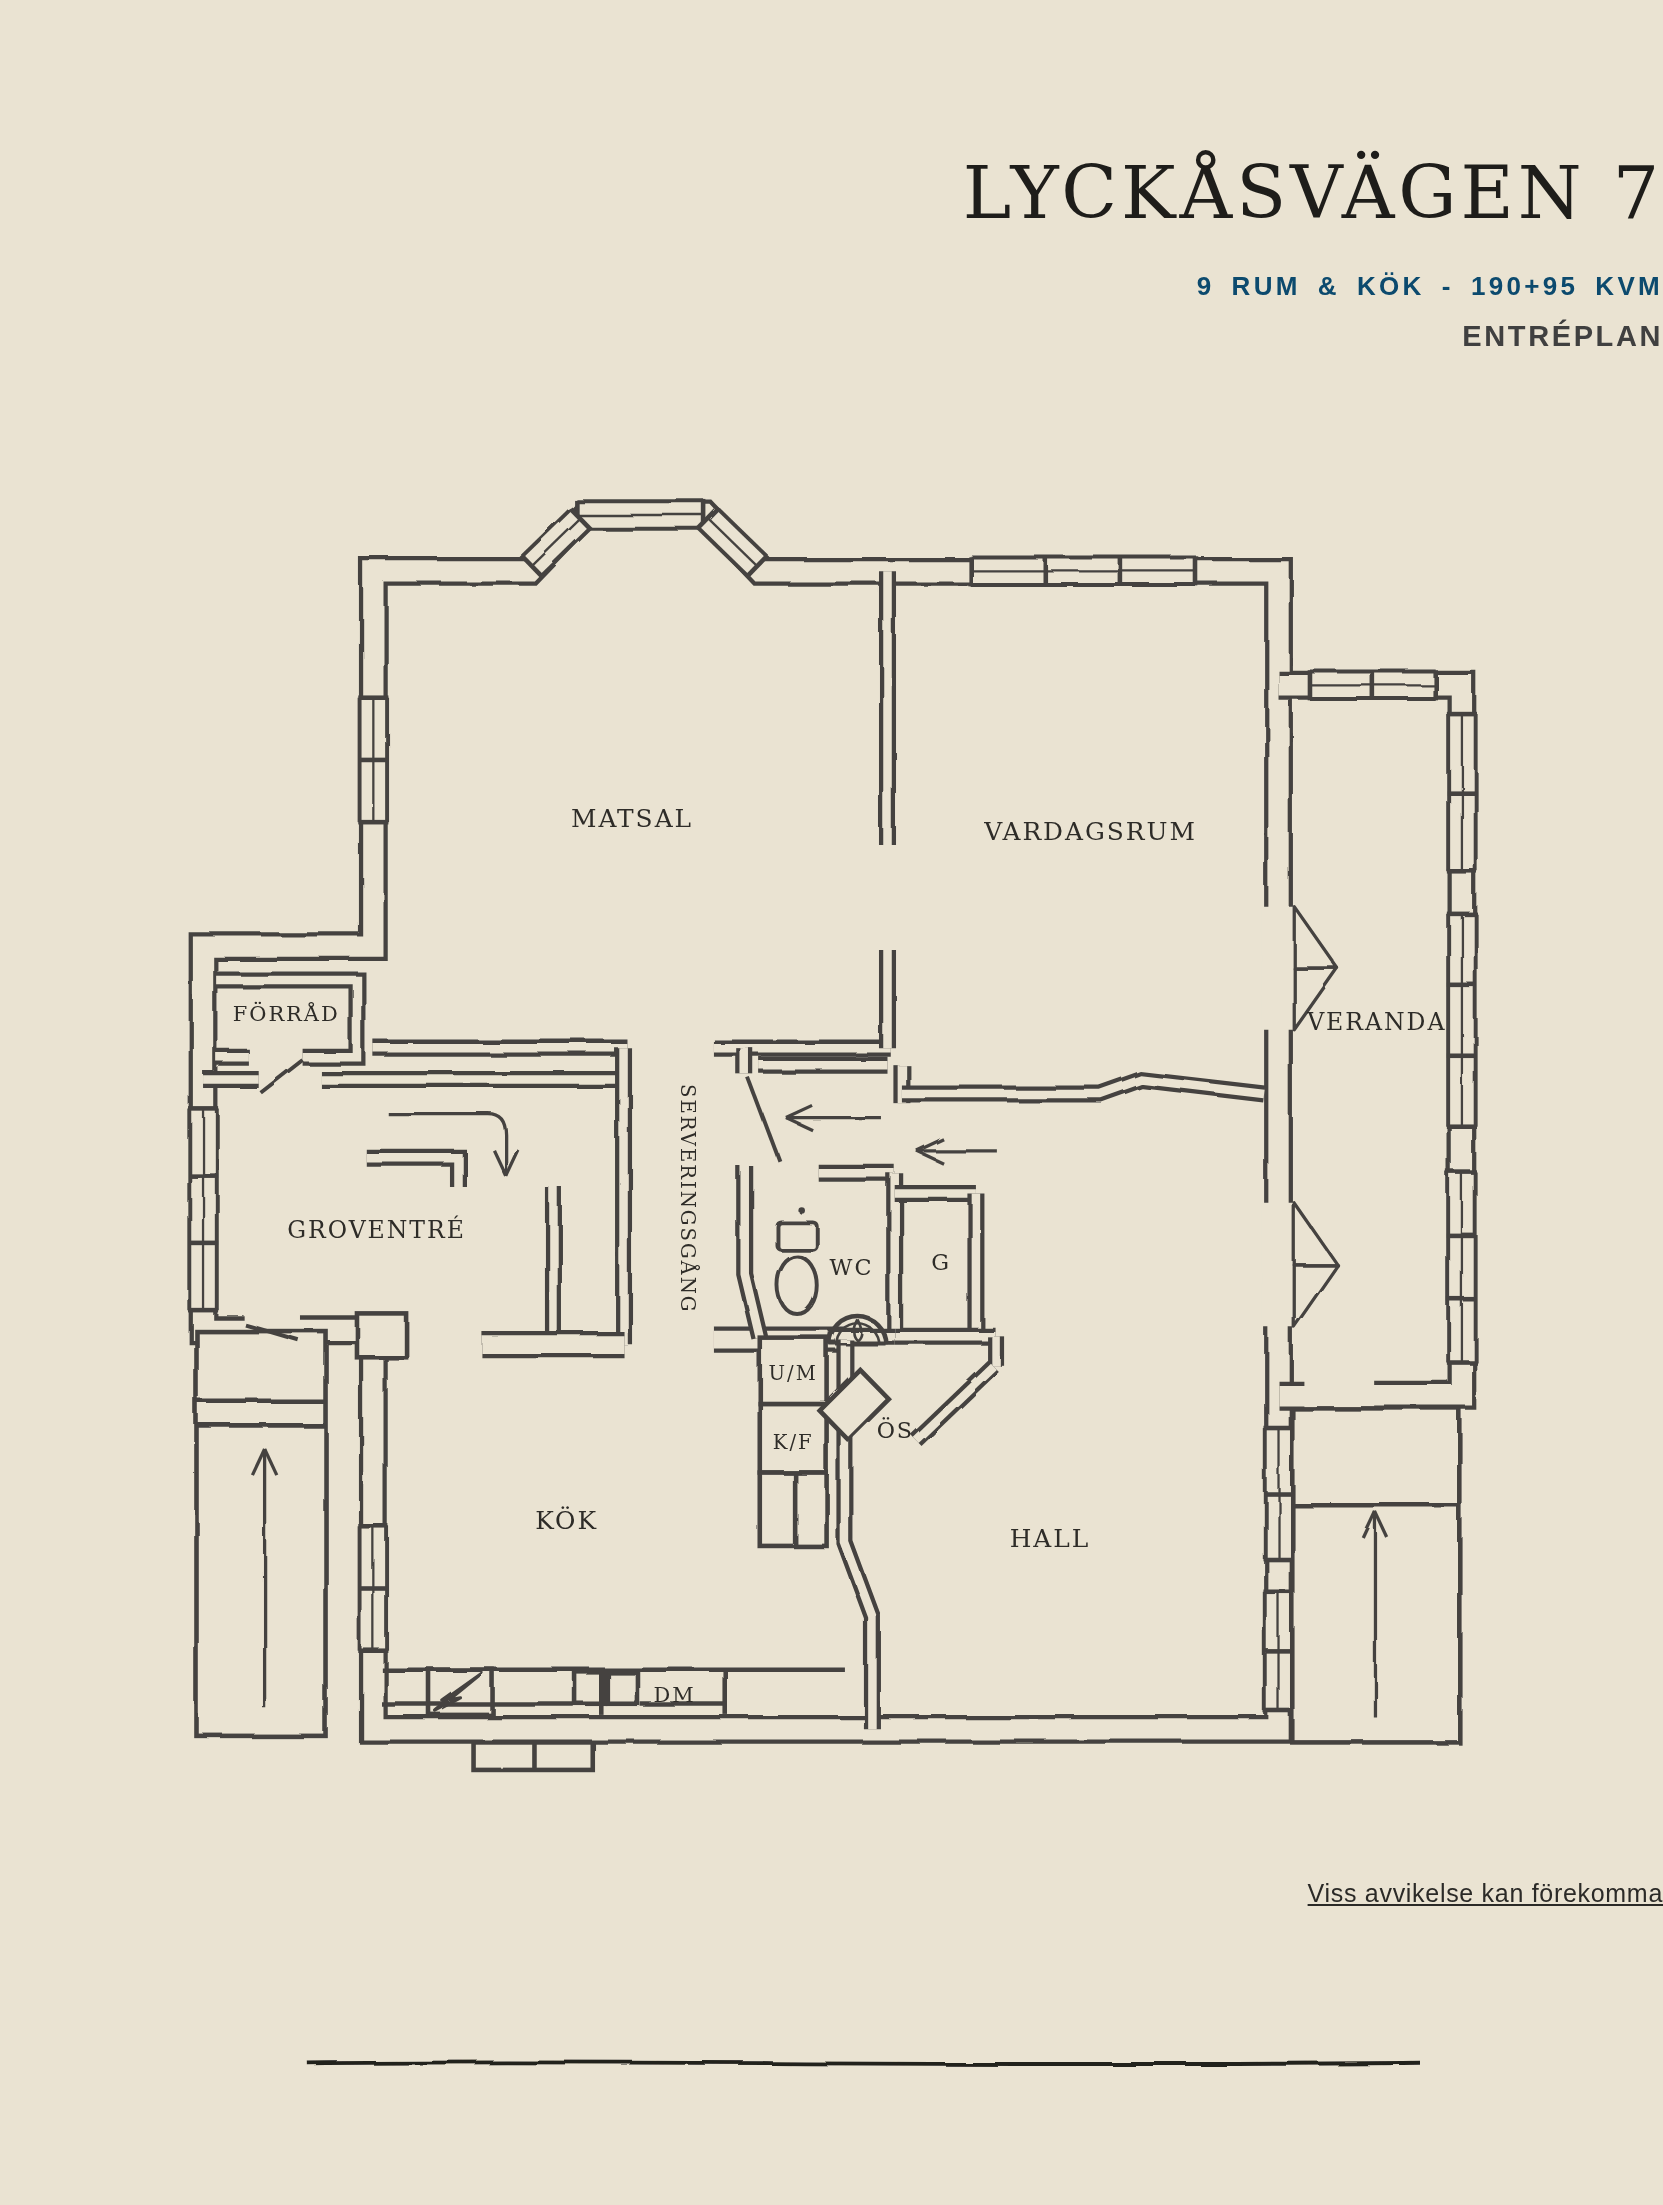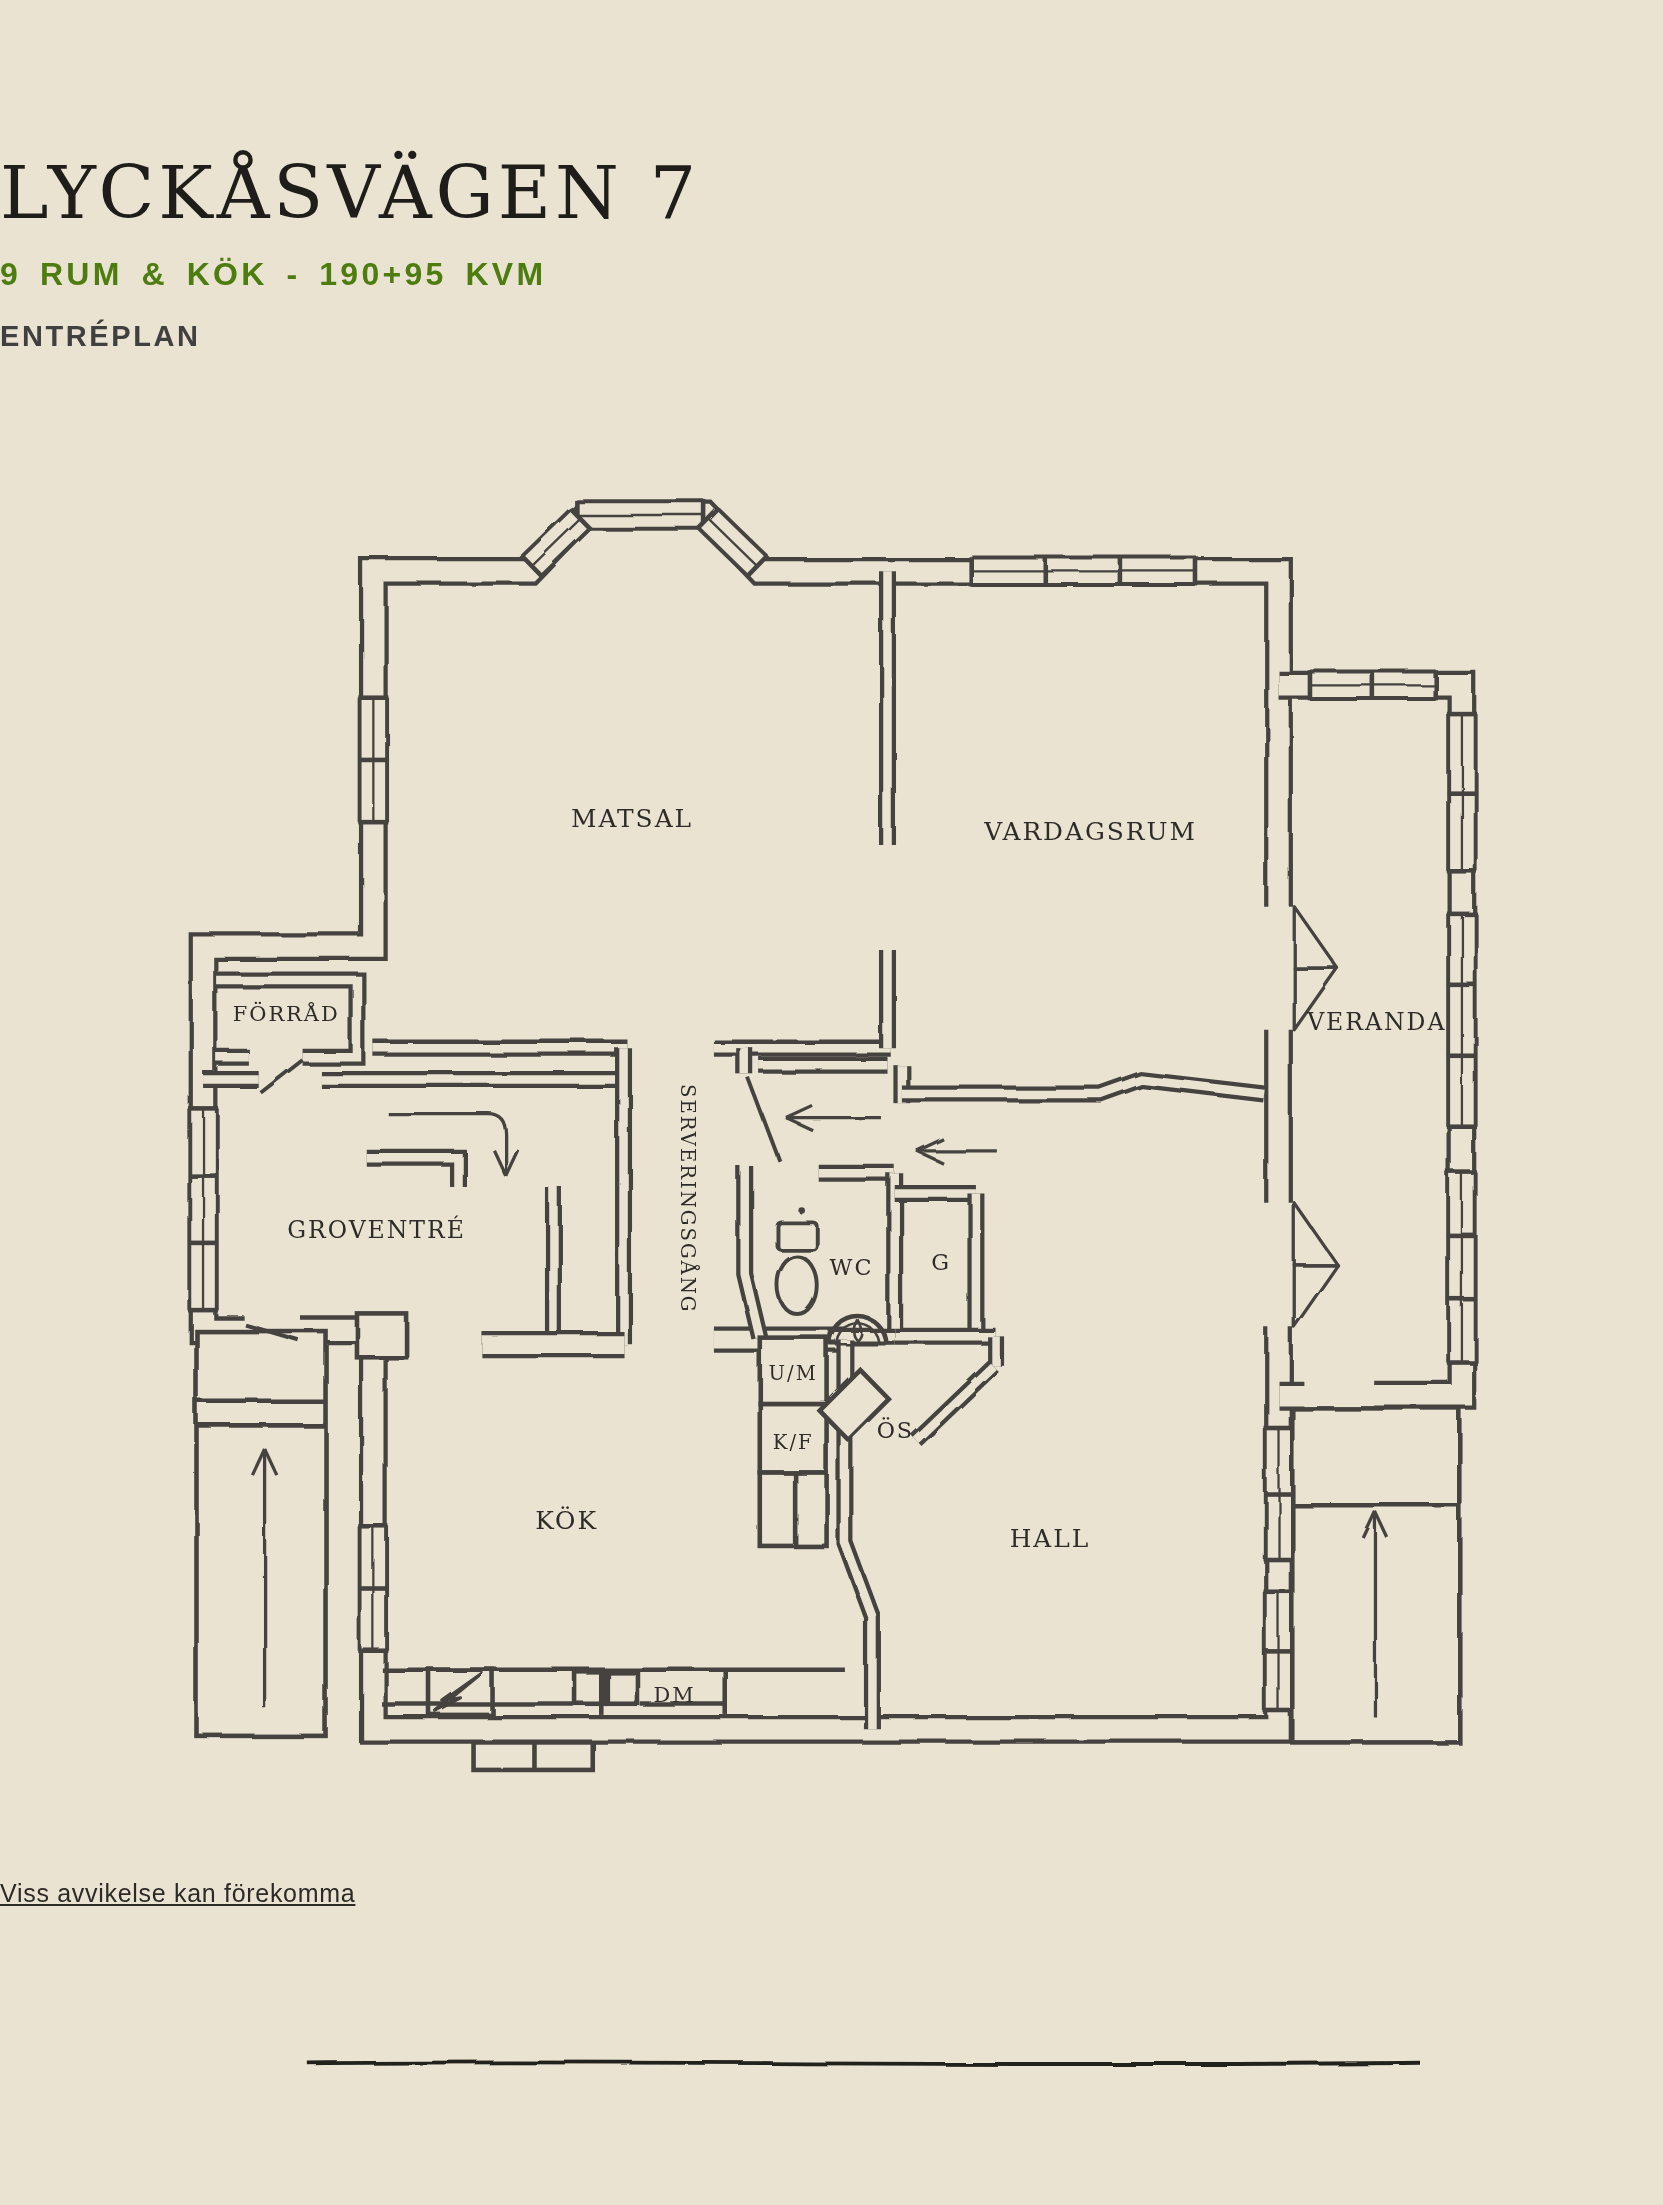--- a/index.html
+++ b/index.html
@@ -2,24 +2,24 @@
 <html style="font-size:10.5px"><head>
 <meta charset="utf-8">
 <style>
   html,body{margin:0;padding:0;}
   body{
     width:1663px;height:2205px;position:relative;
     background:#EAE3D2;
     font-family:"Liberation Sans",sans-serif;
     overflow:hidden;
   }
-  .hdr{position:absolute;left:0;width:1663px;text-align:left;color:#1E1D1A;}
+  .hdr{position:absolute;left:0;width:1663px;text-align:right;color:#1E1D1A;}
   .title{top:156px;font-family:"DejaVu Serif",serif;font-size:73px;font-weight:500;
          letter-spacing:3.9px;line-height:1;}
-  .subtitle{top:256px;font-size:32px;font-weight:bold;letter-spacing:3.3px;word-spacing:6.6px;color:#4d7c0f;}
+  .subtitle{top:271px;font-size:26px;font-weight:bold;letter-spacing:3.3px;word-spacing:6.6px;color:#0c4a6e;}
   .planlabel{top:320px;font-size:29px;font-weight:bold;letter-spacing:2.6px;color:#404040;}
   .footer{top:1879px;font-size:25px;font-weight:normal;letter-spacing:0.7px;color:#2B2A27;text-decoration:underline;}
   svg{position:absolute;left:0;top:0;}
   text{font-family:"DejaVu Serif",serif;fill:#2E2C28;}
 </style>
 </head>
 <body>
 
 <svg id="plan-svg" width="1663" height="2205" viewBox="0 0 2539 3366">
   <defs>

